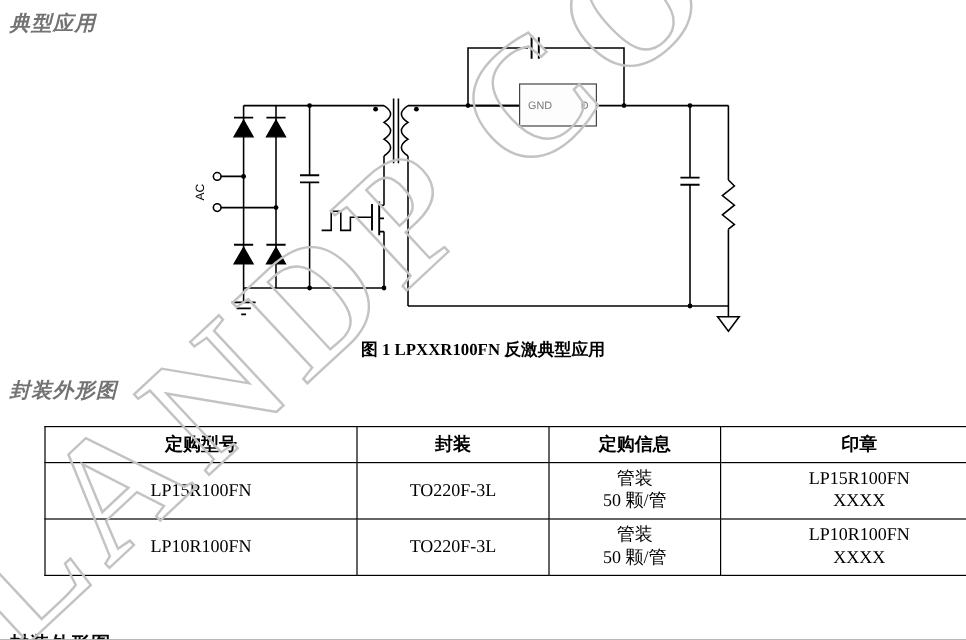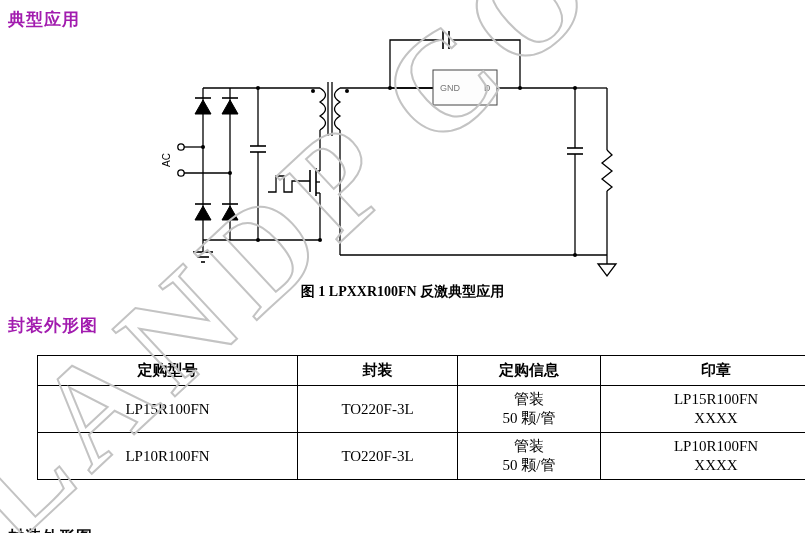--- a/index.html
+++ b/index.html
@@ -4,21 +4,21 @@
 <style>
   html,body { margin:0; padding:0; background:#888; }
   .page {
     position:relative; width:805px; height:533px; background:#ffffff;
     overflow:hidden; font-family:"Liberation Serif","DejaVu Serif",serif;
     color:#000;
   }
   .section-title {
     position:absolute; margin:0;
     font-family:"Liberation Sans","DejaVu Sans",sans-serif;
-    font-weight:bold; font-size:17px; color:#a21caf; letter-spacing:1px;
+    font-weight:bold; font-size:17px; color:#737373; letter-spacing:1px;font-style:italic;
   }
   #sec1 { left:8px; top:8px; }
   #sec2 { left:8px; top:314px; }
 
   .circuit-wrap { position:absolute; left:150px; top:18px; width:500px; height:270px;text-align:center; }
   .circuit-wrap svg { display:block; }
   .wire { stroke:#000; stroke-width:1.3; fill:none; }
   .thick { stroke:#000; stroke-width:1.6; fill:none; }
   .comp-fill { fill:#000; stroke:#000; stroke-width:1; }
   .comp-open { fill:#fff; stroke:#000; stroke-width:1.3; }

